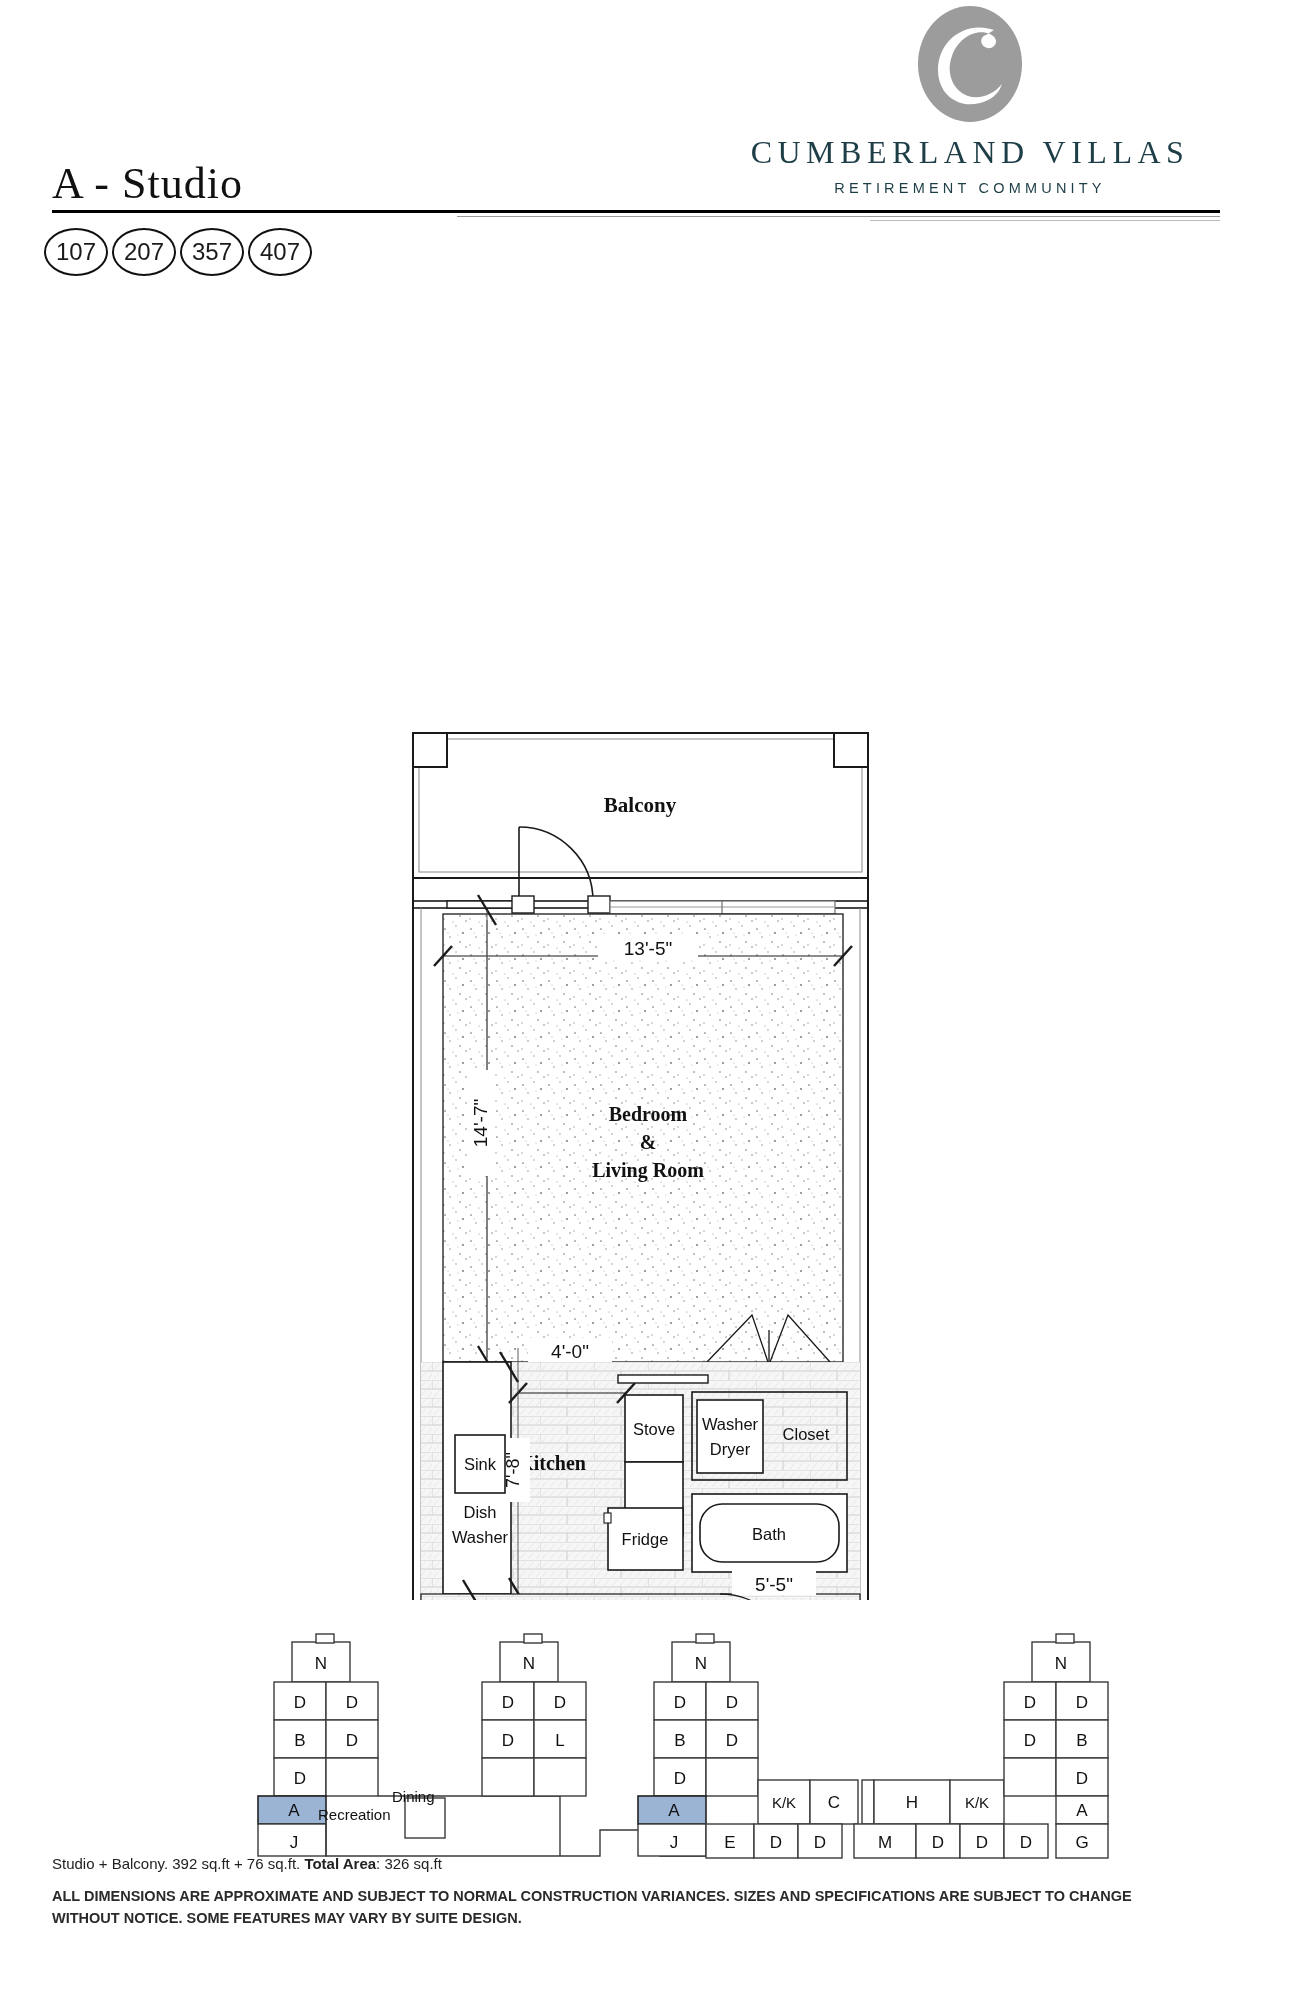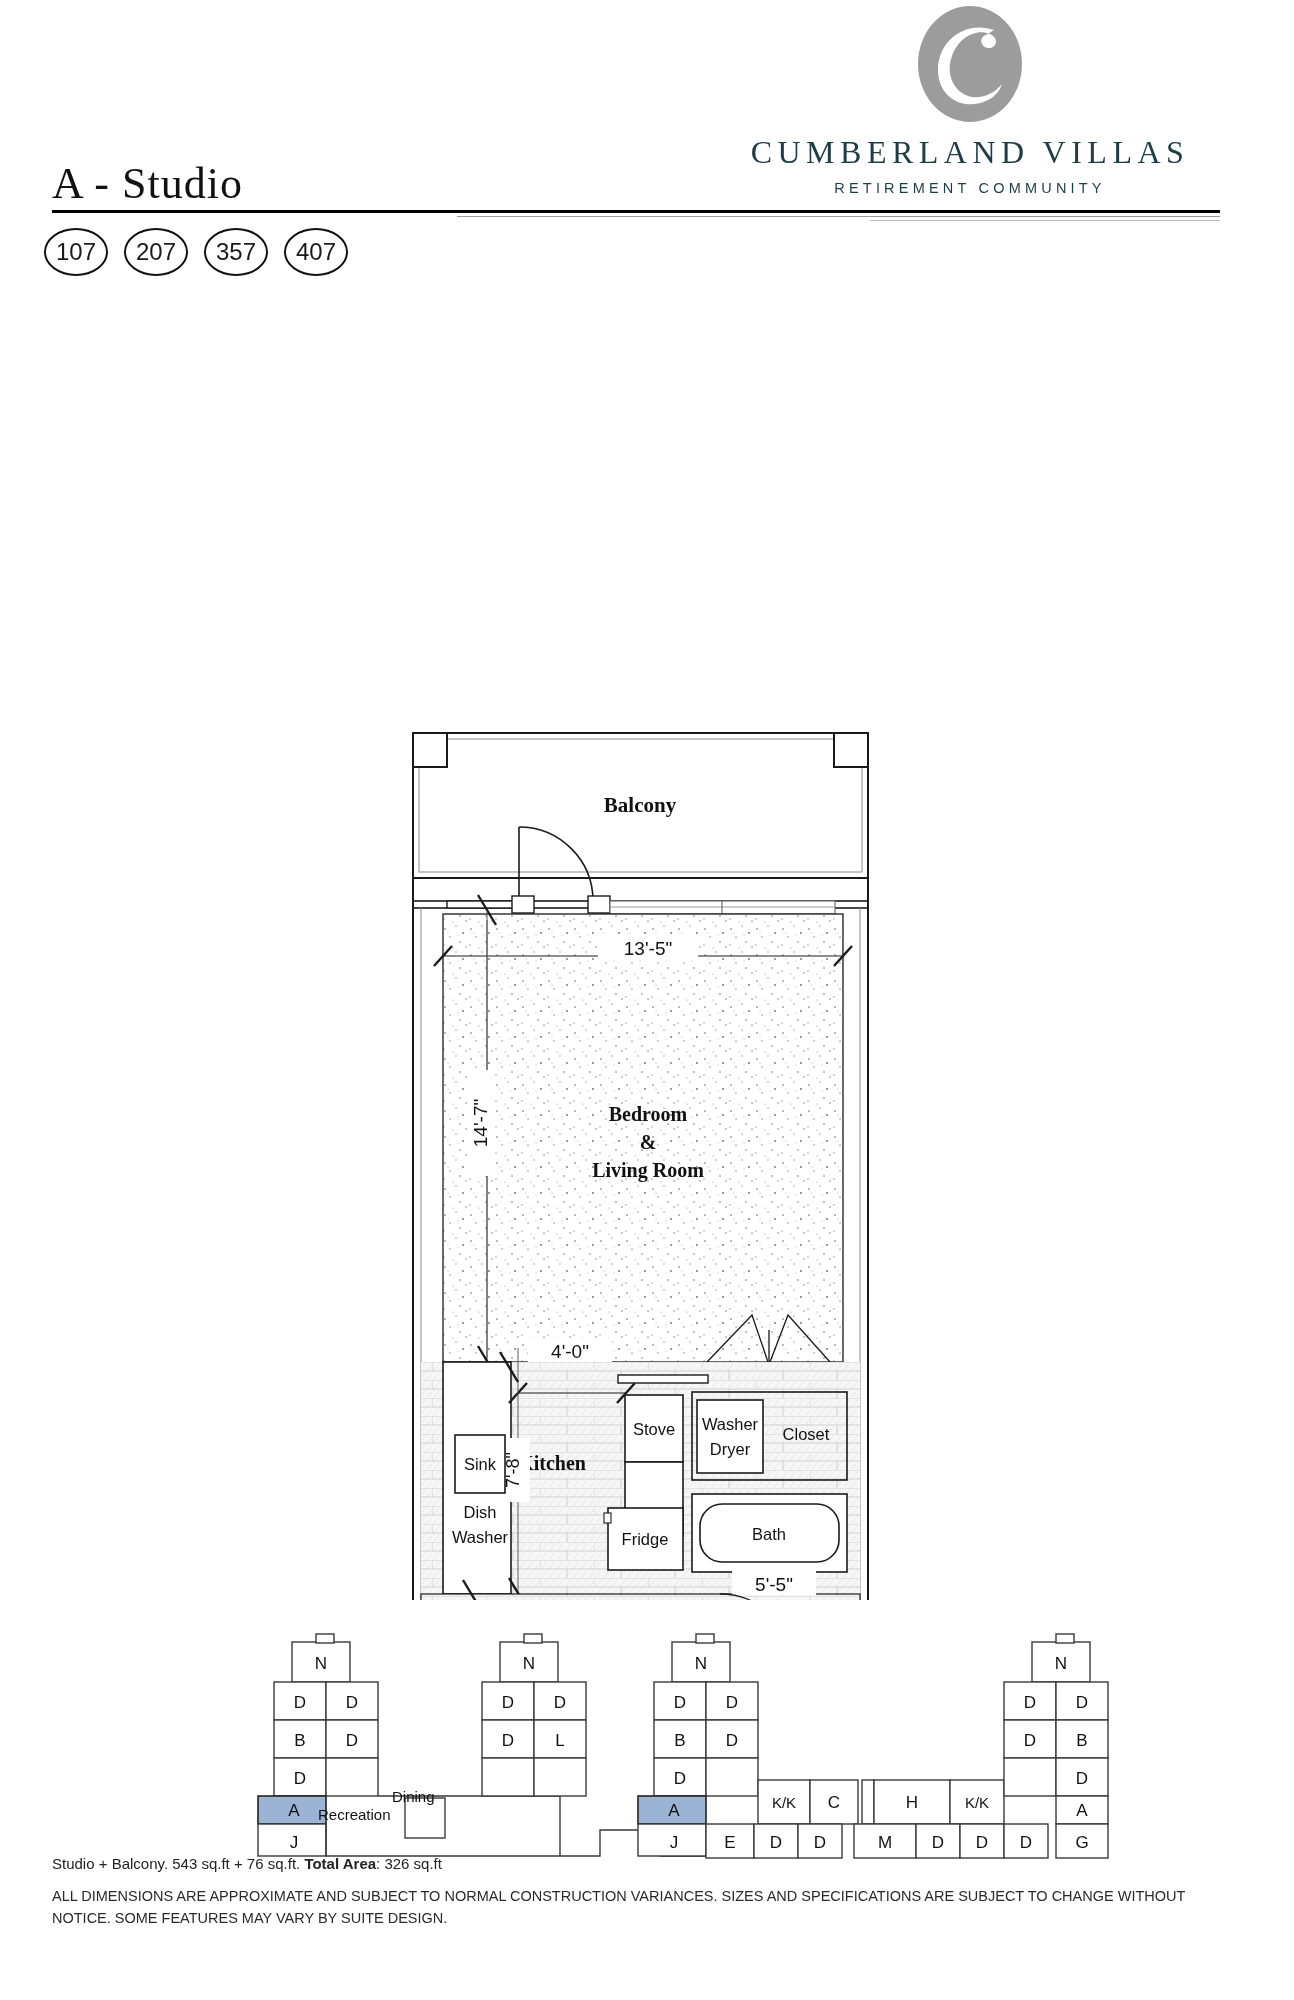--- a/index.html
+++ b/index.html
@@ -46,21 +46,21 @@
     position: absolute;
     left: 870px; top: 220px;
     width: 350px; height: 1px;
     background: #bbbbbb;
   }
 
   #unit-badges {
     position: absolute;
     left: 44px; top: 228px;
     display: flex;
-    gap: 16px;
+    gap: 4px;
   }
   .unit-badge {
     width: 60px; height: 44px;
     border: 2.5px solid #111;
     border-radius: 50%;
     display: flex;
     align-items: center;
     justify-content: center;
     font-family: "Liberation Sans", sans-serif;
     font-size: 24px;
@@ -123,20 +123,21 @@
     color: #222;
     margin-bottom: 14px;
   }
   #area-line b { font-weight: bold; margin-top: 28px; }
   #disclaimer {
     font-family: "Liberation Sans", sans-serif;
     font-size: 14.5px;
     color: #2a2a2a;
     line-height: 1.5;
     max-width: 1150px;
+    font-weight: bold;
   }
 </style>
 </head>
 <body>
 
 <div id="header">
 
   <div id="plan-title">A - Studio</div>
   <div id="title-rule-thick"></div>
   <div id="title-rule-thin"></div>
@@ -521,15 +522,15 @@
     <rect x="1056" y="176" width="52" height="28"></rect>
     <text x="1082" y="196" stroke="none" fill="#111">A</text>
     <rect x="1056" y="204" width="52" height="34"></rect>
     <text x="1082" y="228" stroke="none" fill="#111">G</text>
   </g>
   </g>
 </svg>
 </div>
 
 <div id="footer">
-  <div id="area-line"><span>Studio + Balcony. 543 sq.ft + 76 sq.ft. </span><b>Total Area</b><span>: 326 sq.ft</span></div>
+  <div id="area-line"><span>Studio + Balcony. 392 sq.ft + 76 sq.ft. </span><b>Total Area</b><span>: 326 sq.ft</span></div>
   <div id="disclaimer">ALL DIMENSIONS ARE APPROXIMATE AND SUBJECT TO NORMAL CONSTRUCTION VARIANCES. SIZES AND SPECIFICATIONS ARE SUBJECT TO CHANGE WITHOUT NOTICE. SOME FEATURES MAY VARY BY SUITE DESIGN.</div>
 </div>
 
 </body></html>

